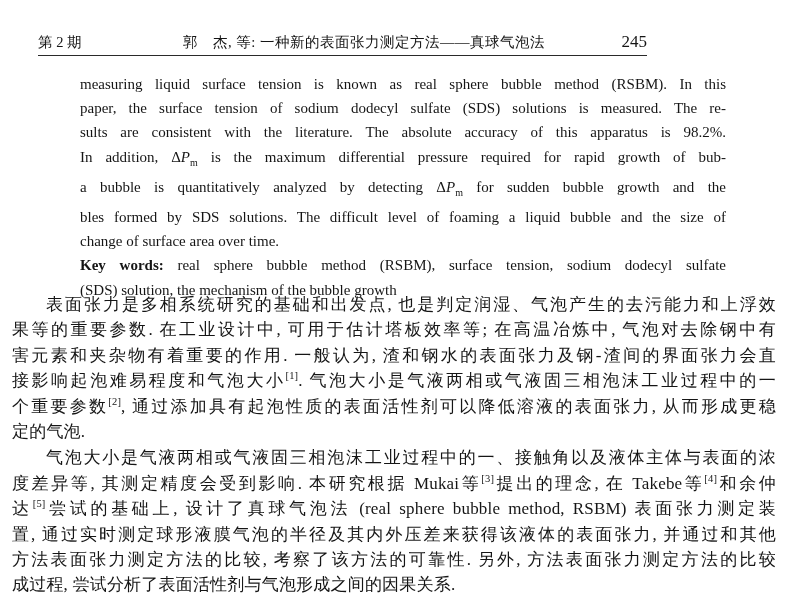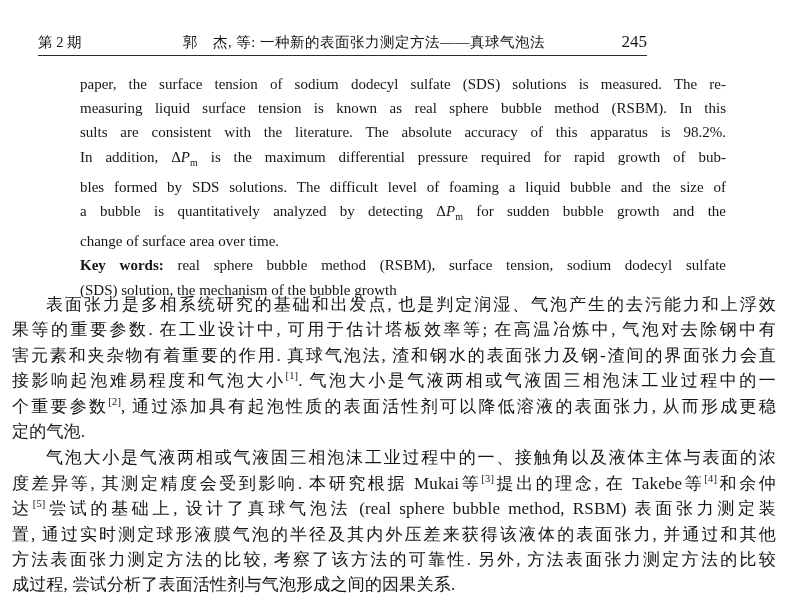--- a/index.html
+++ b/index.html
@@ -52,36 +52,36 @@
 <div class="page">
 
   <div class="header-row">
     <span class="issue">第 2 期</span>
     <span class="rtitle">郭　杰, 等: 一种新的表面张力测定方法——真球气泡法</span>
     <span class="pnum">245</span>
   </div>
   <div class="header-rule"></div>
 
   <div class="abstract">
+      <div class="line just">measuring liquid surface tension is known as real sphere bubble method (RSBM). In this</div>
       <div class="line just">paper, the surface tension of sodium dodecyl sulfate (SDS) solutions is measured. The re-</div>
-      <div class="line just">measuring liquid surface tension is known as real sphere bubble method (RSBM). In this</div>
       <div class="line just">sults are consistent with the literature. The absolute accuracy of this apparatus is 98.2%.</div>
       <div class="line just">In addition, Δ<i>P</i><sub>m</sub> is the maximum differential pressure required for rapid growth of bub-</div>
+      <div class="line just">a bubble is quantitatively analyzed by detecting Δ<i>P</i><sub>m</sub> for sudden bubble growth and the</div>
       <div class="line just">bles formed by SDS solutions. The difficult level of foaming a liquid bubble and the size of</div>
-      <div class="line just">a bubble is quantitatively analyzed by detecting Δ<i>P</i><sub>m</sub> for sudden bubble growth and the</div>
       <div class="line">change of surface area over time.</div>
       <div class="line just"><b>Key words:</b> real sphere bubble method (RSBM), surface tension, sodium dodecyl sulfate</div>
       <div class="line">(SDS) solution, the mechanism of the bubble growth</div>
     </div>
 
   <div class="cnbody">
       <div class="para">
         <div class="line just indent">表面张力是多相系统研究的基础和出发点, 也是判定润湿、气泡产生的去污能力和上浮效</div>
         <div class="line just">果等的重要参数. 在工业设计中, 可用于估计塔板效率等; 在高温冶炼中, 气泡对去除钢中有</div>
-        <div class="line just">害元素和夹杂物有着重要的作用. 真球气泡法, 渣和钢水的表面张力及钢-渣间的界面张力会直</div>
+        <div class="line just">害元素和夹杂物有着重要的作用. 一般认为, 渣和钢水的表面张力及钢-渣间的界面张力会直</div>
         <div class="line just">接影响起泡难易程度和气泡大小<sup>[1]</sup>. 气泡大小是气液两相或气液固三相泡沫工业过程中的一</div>
         <div class="line just">个重要参数<sup>[2]</sup>, 通过添加具有起泡性质的表面活性剂可以降低溶液的表面张力, 从而形成更稳</div>
         <div class="line">定的气泡.</div>
       </div>
       <div class="para">
         <div class="line just indent">气泡大小是气液两相或气液固三相泡沫工业过程中的一、接触角以及液体主体与表面的浓</div>
         <div class="line just">度差异等, 其测定精度会受到影响. 本研究根据 Mukai等<sup>[3]</sup>提出的理念, 在 Takebe等<sup>[4]</sup>和余仲</div>
         <div class="line just">达<sup>[5]</sup>尝试的基础上, 设计了真球气泡法 (real sphere bubble method, RSBM) 表面张力测定装</div>
         <div class="line just">置, 通过实时测定球形液膜气泡的半径及其内外压差来获得该液体的表面张力, 并通过和其他</div>
         <div class="line just">方法表面张力测定方法的比较, 考察了该方法的可靠性. 另外, 方法表面张力测定方法的比较</div>

